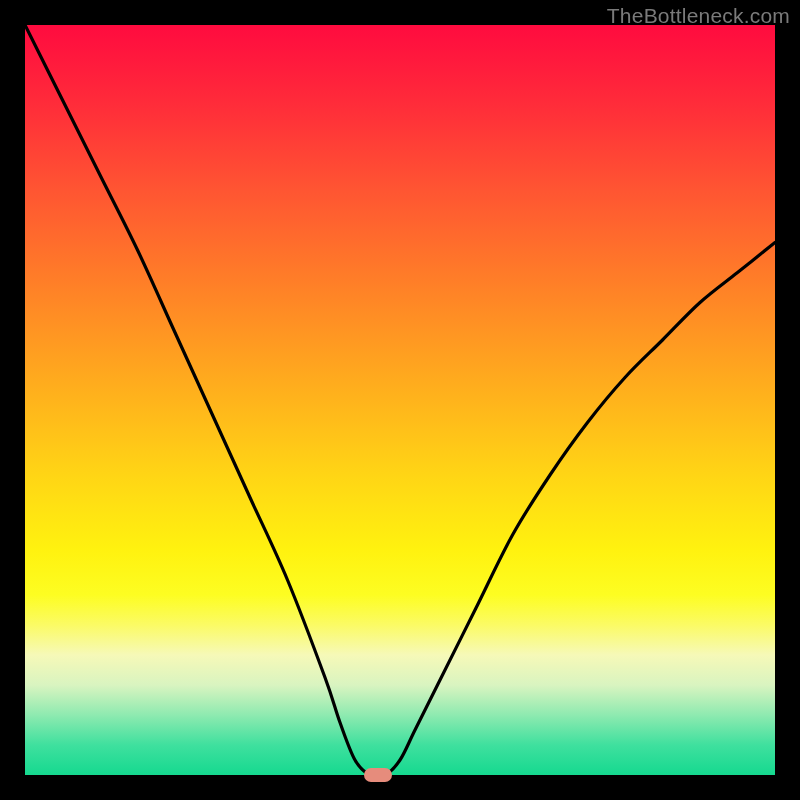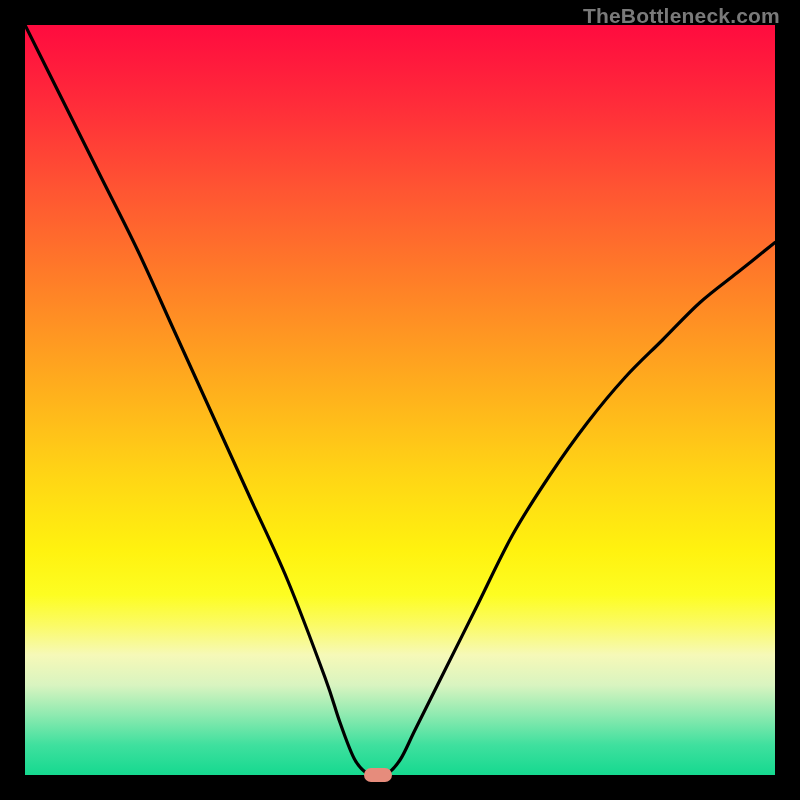--- a/index.html
+++ b/index.html
@@ -52,24 +52,24 @@
     position: absolute;
     width: 28px;
     height: 14px;
     border-radius: 7px;
     background: #e68c7c;
     transform: translate(-50%, -50%);
   }
   .watermark {
     position: absolute;
     top: 4px;
-    right: 20px;
+    right: 10px;
     color: #7a7a7a;
     font-size: 21px;
-    font-weight: 700;
+    font-weight: 400;
     letter-spacing: 0.2px;
     user-select: none;
   }
 </style>
 </head>
 <body>
 
 <div class="stage">
 
   <div class="plot-area">

